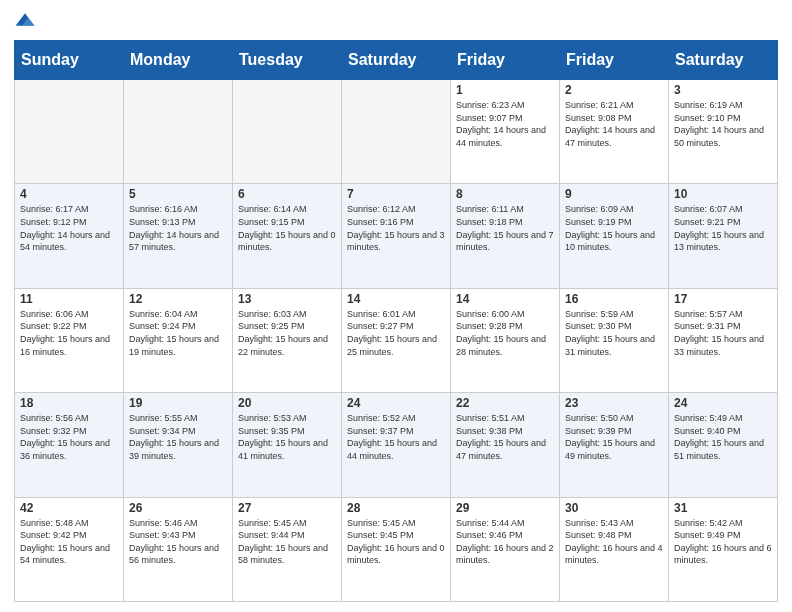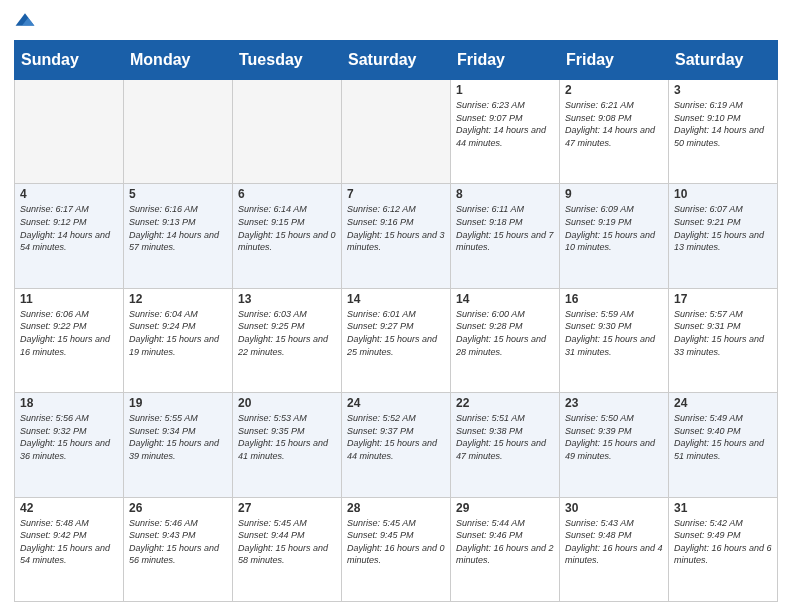--- a/index.html
+++ b/index.html
@@ -82,21 +82,20 @@
       font-size: 12px;
       font-weight: bold;
       color: #333;
       display: block;
       margin-bottom: 2px;
     }
     .day-info {
       font-size: 9px;
       color: #333;
       line-height: 1.4;
-      font-style: italic;
     }
   </style>
 </head>
 <body>
 
 <div class="page">
   <div class="header">
     <div class="logo">
       <svg class="logo-icon" viewBox="0 0 28 28" xmlns="http://www.w3.org/2000/svg">
         <polygon points="14,4 26,20 2,20" fill="#1a5fa8"></polygon>

